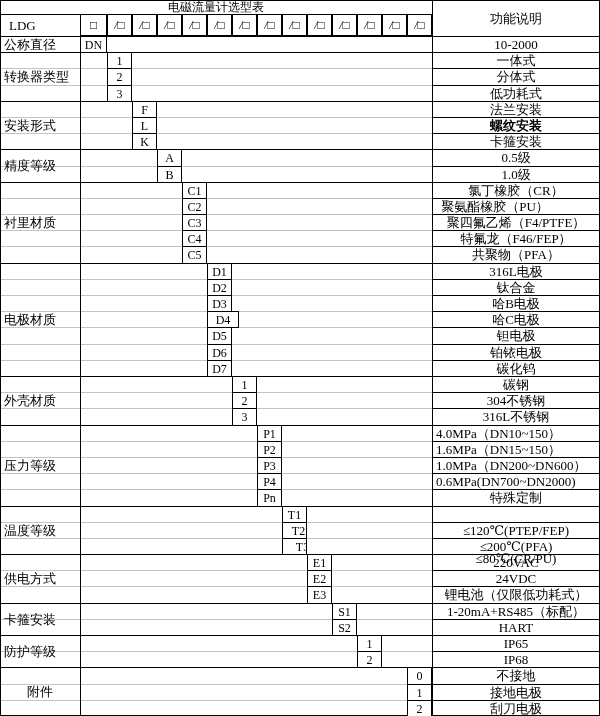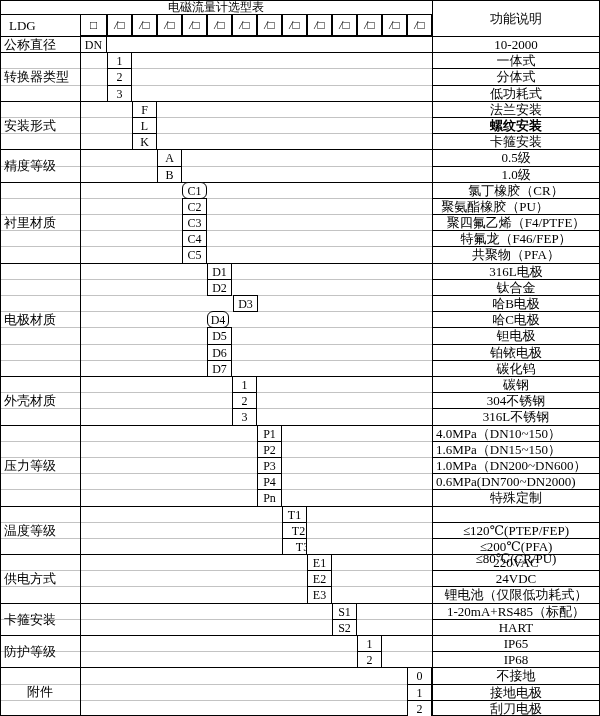--- a/index.html
+++ b/index.html
@@ -146,38 +146,38 @@
       <div class="cell codecell" style="left: 132px; top: 117px; width: 25px; height: 17px;">L</div>
       <div class="cell desccell" style="left: 433px; top: 117px; width: 166px; height: 16px; font-weight: bold;">螺纹安装</div>
       <div class="cell codecell" style="left: 132px; top: 133px; width: 25px; height: 17px;">K</div>
       <div class="cell desccell" style="left: 433px; top: 133px; width: 166px; height: 16px;">卡箍安装</div>
       <div class="cell labelcell" style="left: 0px; top: 149px; width: 80px; height: 33px;">精度等级</div>
       <div class="cell codecell" style="left: 157px; top: 149px; width: 25px; height: 18px;">A</div>
       <div class="cell desccell" style="left: 433px; top: 149px; width: 166px; height: 17px;">0.5级</div>
       <div class="cell codecell" style="left: 157px; top: 166px; width: 25px; height: 17px;">B</div>
       <div class="cell desccell" style="left: 433px; top: 166px; width: 166px; height: 16px;">1.0级</div>
       <div class="cell labelcell" style="left: 0px; top: 182px; width: 80px; height: 81px;">衬里材质</div>
-      <div class="cell codecell" style="left: 182px; top: 182px; width: 25px; height: 17px; border-radius: 6px;">C1</div>
+      <div class="cell codecell" style="left: 182px; top: 182px; width: 25px; height: 17px;">C1</div>
       <div class="cell desccell" style="left: 433px; top: 182px; width: 166px; height: 16px;">氯丁橡胶（CR）</div>
       <div class="cell codecell" style="left: 182px; top: 198px; width: 25px; height: 17px;">C2</div>
       <div class="cell desccell" style="left: 412px; top: 198px; width: 166px; height: 16px;">聚氨酯橡胶（PU）</div>
       <div class="cell codecell" style="left: 182px; top: 214px; width: 25px; height: 17px;">C3</div>
       <div class="cell desccell" style="left: 433px; top: 214px; width: 166px; height: 16px;">聚四氟乙烯（F4/PTFE）</div>
       <div class="cell codecell" style="left: 182px; top: 230px; width: 25px; height: 17px;">C4</div>
       <div class="cell desccell" style="left: 433px; top: 230px; width: 166px; height: 16px;">特氟龙（F46/FEP）</div>
       <div class="cell codecell" style="left: 182px; top: 246px; width: 25px; height: 18px;">C5</div>
       <div class="cell desccell" style="left: 433px; top: 246px; width: 166px; height: 17px;">共聚物（PFA）</div>
       <div class="cell labelcell" style="left: 0px; top: 263px; width: 80px; height: 113px;">电极材质</div>
       <div class="cell codecell" style="left: 207px; top: 263px; width: 25px; height: 17px;">D1</div>
       <div class="cell desccell" style="left: 433px; top: 263px; width: 166px; height: 16px;">316L电极</div>
       <div class="cell codecell" style="left: 207px; top: 279px; width: 25px; height: 17px;">D2</div>
       <div class="cell desccell" style="left: 433px; top: 279px; width: 166px; height: 16px;">钛合金</div>
-      <div class="cell codecell" style="left: 207px; top: 295px; width: 25px; height: 17px; margin-left: 26px;">D3</div>
+      <div class="cell codecell" style="left: 207px; top: 295px; width: 25px; height: 17px;">D3</div>
       <div class="cell desccell" style="left: 433px; top: 295px; width: 166px; height: 16px;">哈B电极</div>
-      <div class="cell codecell" style="left: 207px; top: 311px; width: 22px; height: 17px; border-radius: 6px;">D4</div>
+      <div class="cell codecell" style="left: 207px; top: 311px; width: 32px; height: 17px;">D4</div>
       <div class="cell desccell" style="left: 433px; top: 311px; width: 166px; height: 16px;">哈C电极</div>
       <div class="cell codecell" style="left: 207px; top: 327px; width: 25px; height: 18px;">D5</div>
       <div class="cell desccell" style="left: 433px; top: 327px; width: 166px; height: 17px;">钽电极</div>
       <div class="cell codecell" style="left: 207px; top: 344px; width: 25px; height: 17px;">D6</div>
       <div class="cell desccell" style="left: 433px; top: 344px; width: 166px; height: 16px;">铂铱电极</div>
       <div class="cell codecell" style="left: 207px; top: 360px; width: 25px; height: 17px;">D7</div>
       <div class="cell desccell" style="left: 433px; top: 360px; width: 166px; height: 16px;">碳化钨</div>
       <div class="cell labelcell" style="left: 0px; top: 376px; width: 80px; height: 49px;">外壳材质</div>
       <div class="cell codecell" style="left: 232px; top: 376px; width: 25px; height: 17px;">1</div>
       <div class="cell desccell" style="left: 433px; top: 376px; width: 166px; height: 16px;">碳钢</div>

